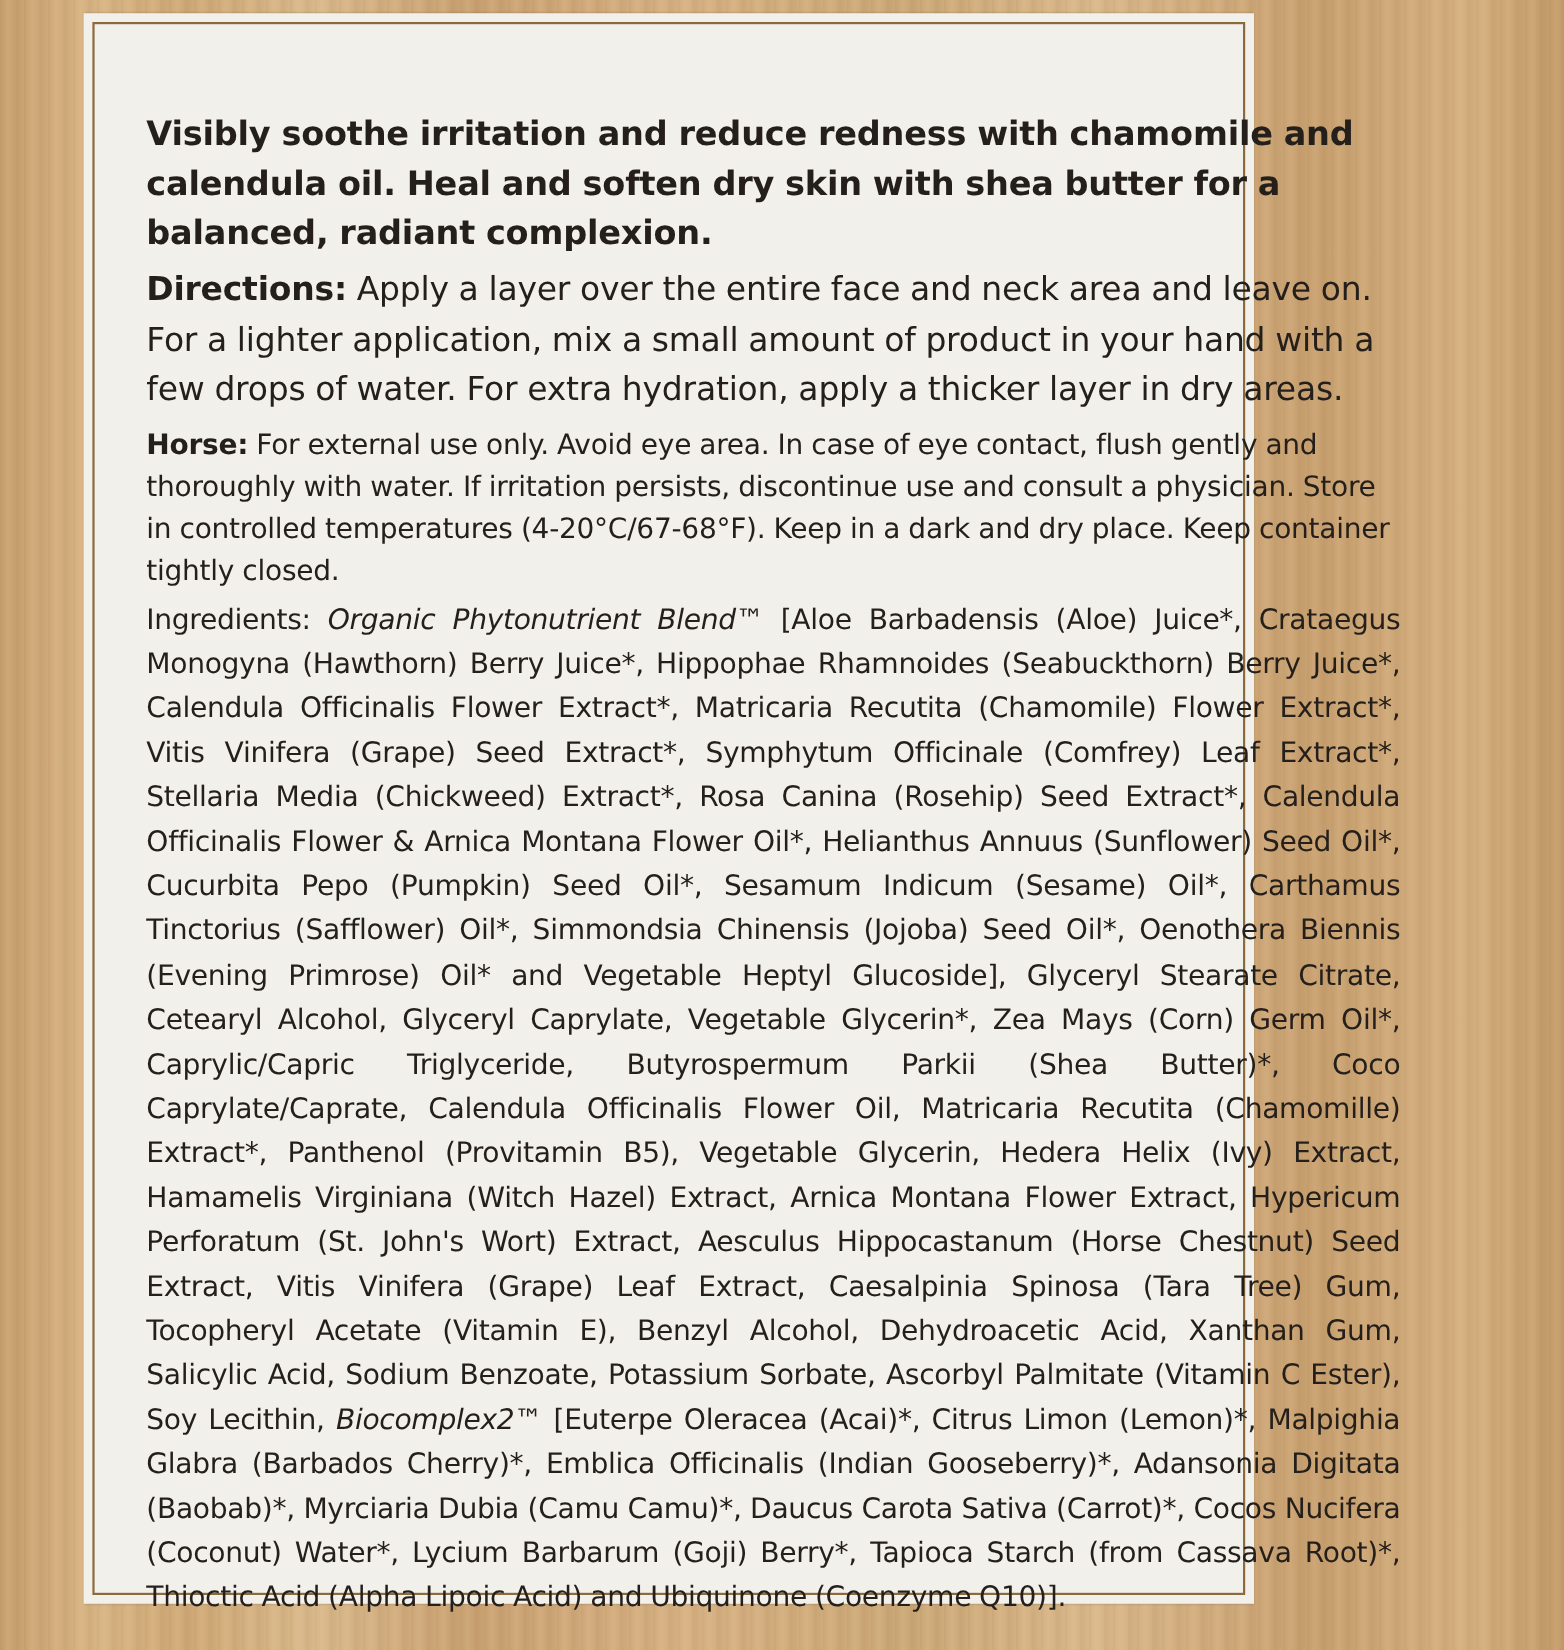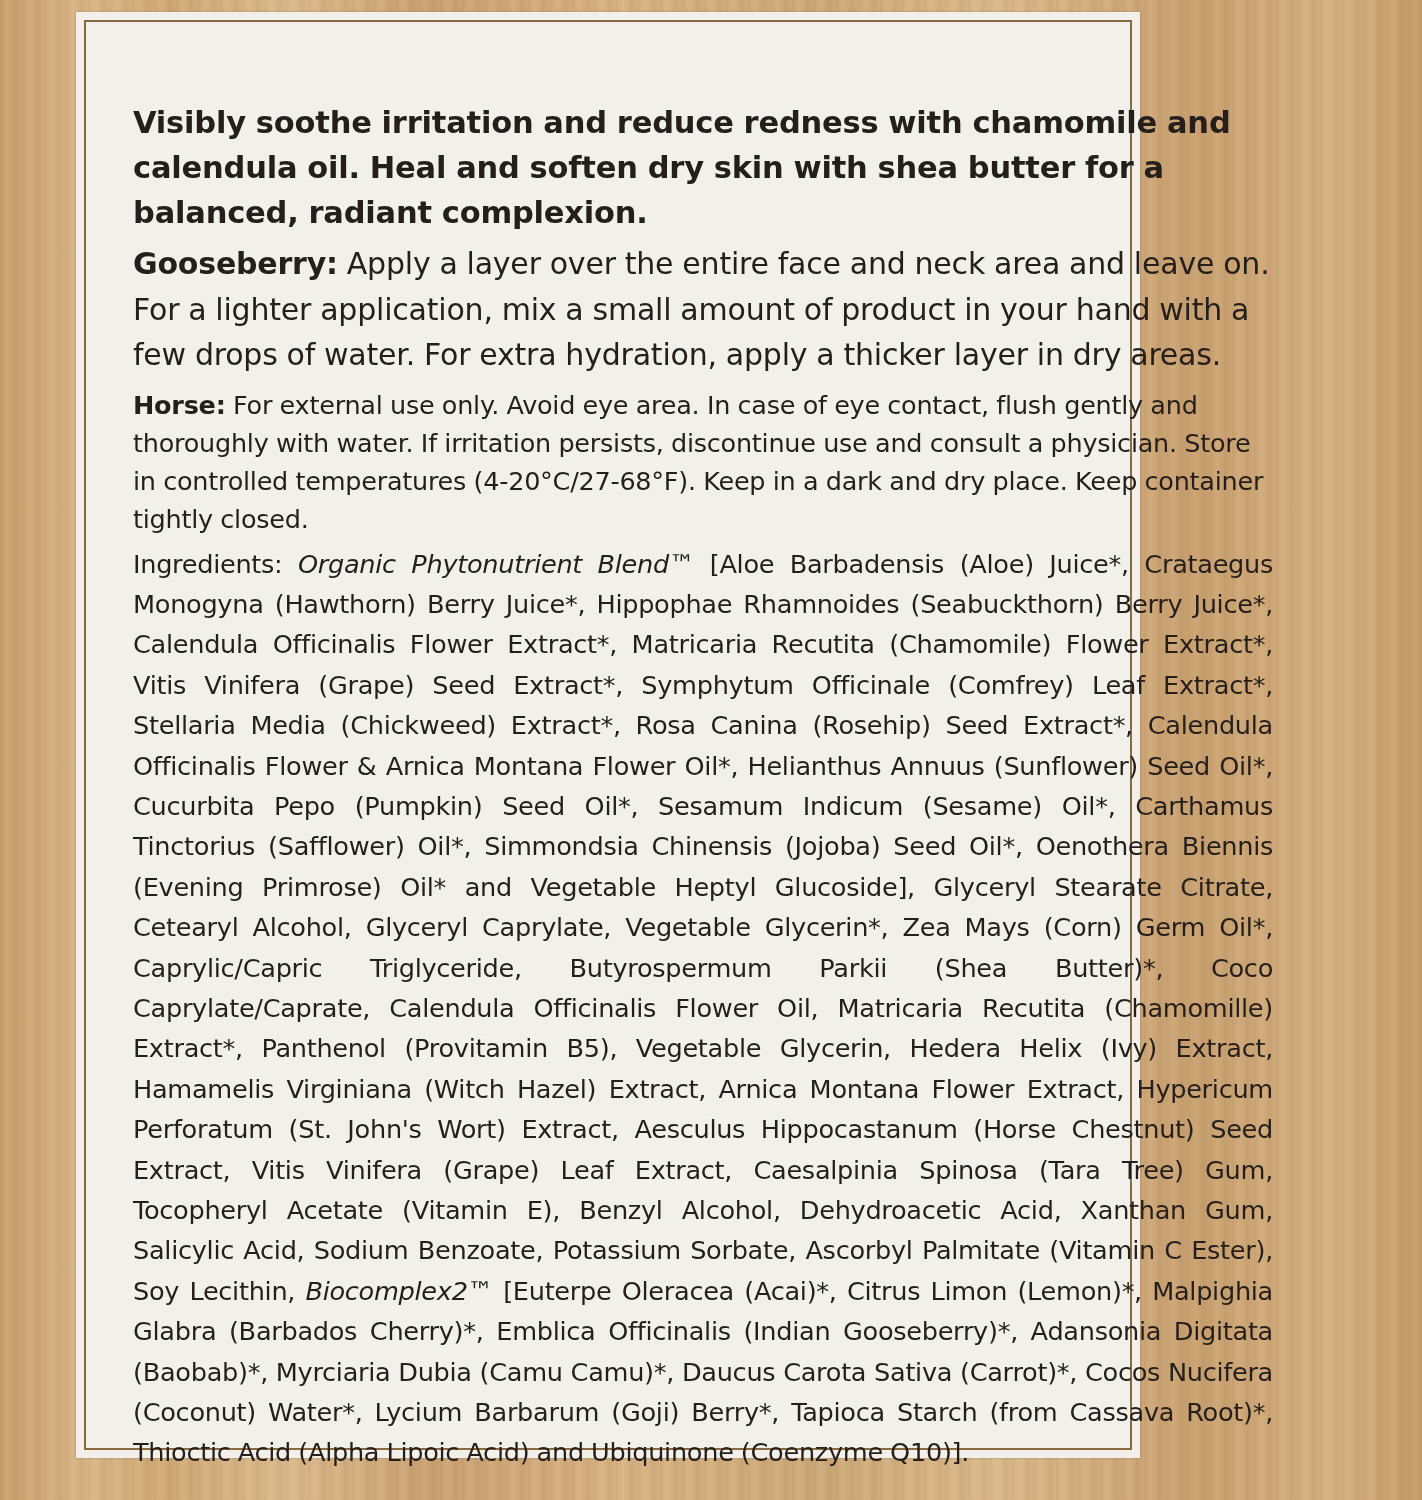--- a/index.html
+++ b/index.html
@@ -122,25 +122,25 @@
 <div class="wood"></div>
 
 <div class="label">
   <div class="label-border"></div>
 
   <div class="content">
 
     <p class="headline">Visibly soothe irritation and reduce redness with chamomile and calendula oil. Heal and soften dry skin with shea butter for a balanced, radiant complexion.</p>
 
     <p class="directions">
-      <b>Gooseberry:</b><span> Apply a layer over the entire face and neck area and leave on. For a lighter application, mix a small amount of product in your hand with a few drops of water. For extra hydration, apply a thicker layer in dry areas.</span>
+      <b>Directions:</b><span> Apply a layer over the entire face and neck area and leave on. For a lighter application, mix a small amount of product in your hand with a few drops of water. For extra hydration, apply a thicker layer in dry areas.</span>
     </p>
 
     <p class="note">
-      <b>Horse:</b><span> For external use only. Avoid eye area. In case of eye contact, flush gently and thoroughly with water. If irritation persists, discontinue use and consult a physician. Store in controlled temperatures (4-20°C/27-68°F). Keep in a dark and dry place. Keep container tightly closed.</span>
+      <b>Horse:</b><span> For external use only. Avoid eye area. In case of eye contact, flush gently and thoroughly with water. If irritation persists, discontinue use and consult a physician. Store in controlled temperatures (4-20°C/67-68°F). Keep in a dark and dry place. Keep container tightly closed.</span>
     </p>
 
     <p class="ingredients">
       <b>Ingredients:</b><span>&nbsp;</span><i>Organic Phytonutrient Blend™</i><span> [Aloe Barbadensis <b>(Aloe)</b> Juice*, Crataegus Monogyna <b>(Hawthorn)</b> Berry Juice*, Hippophae Rhamnoides <b>(Seabuckthorn)</b> Berry Juice*, Calendula Officinalis Flower Extract*, Matricaria Recutita <b>(Chamomile)</b> Flower Extract*, Vitis Vinifera <b>(Grape)</b> Seed Extract*, Symphytum Officinale <b>(Comfrey)</b> Leaf Extract*, Stellaria Media <b>(Chickweed)</b> Extract*, Rosa Canina <b>(Rosehip)</b> Seed Extract*, Calendula Officinalis Flower &amp; Arnica Montana Flower Oil*, Helianthus Annuus <b>(Sunflower)</b> Seed Oil*, Cucurbita Pepo <b>(Pumpkin)</b> Seed Oil*, Sesamum Indicum <b>(Sesame)</b> Oil*, Carthamus Tinctorius <b>(Safflower)</b> Oil*, Simmondsia Chinensis <b>(Jojoba)</b> Seed Oil*, Oenothera Biennis <b>(Evening Primrose)</b> Oil* and Vegetable Heptyl Glucoside], Glyceryl Stearate Citrate, Cetearyl Alcohol, Glyceryl Caprylate, Vegetable Glycerin*, Zea Mays <b>(Corn)</b> Germ Oil*, Caprylic/Capric Triglyceride, Butyrospermum Parkii <b>(Shea Butter)</b>*, Coco Caprylate/Caprate, Calendula Officinalis Flower Oil, Matricaria Recutita <b>(Chamomille)</b> Extract*, Panthenol <b>(Provitamin B5)</b>, Vegetable Glycerin, Hedera Helix <b>(Ivy)</b> Extract, Hamamelis Virginiana <b>(Witch Hazel)</b> Extract, Arnica Montana Flower Extract, Hypericum Perforatum <b>(St. John's Wort)</b> Extract, Aesculus Hippocastanum <b>(Horse Chestnut)</b> Seed Extract, Vitis Vinifera <b>(Grape)</b> Leaf Extract, Caesalpinia Spinosa <b>(Tara Tree)</b> Gum, Tocopheryl Acetate <b>(Vitamin E)</b>, Benzyl Alcohol, Dehydroacetic Acid, Xanthan Gum, Salicylic Acid, Sodium Benzoate, Potassium Sorbate, Ascorbyl Palmitate <b>(Vitamin C Ester)</b>, Soy Lecithin, </span><i>Biocomplex2™</i><span> [Euterpe Oleracea <b>(Acai)</b>*, Citrus Limon <b>(Lemon)</b>*, Malpighia Glabra <b>(Barbados Cherry)</b>*, Emblica Officinalis <b>(Indian Gooseberry)</b>*, Adansonia Digitata <b>(Baobab)</b>*, Myrciaria Dubia <b>(Camu Camu)</b>*, Daucus Carota Sativa <b>(Carrot)</b>*, Cocos Nucifera <b>(Coconut)</b> Water*, Lycium Barbarum <b>(Goji)</b> Berry*, Tapioca Starch <b>(from Cassava Root)</b>*, Thioctic Acid <b>(Alpha Lipoic Acid)</b> and Ubiquinone <b>(Coenzyme Q10)</b>].</span>
     </p>
 
   </div>
 </div>
 
 </body></html>

